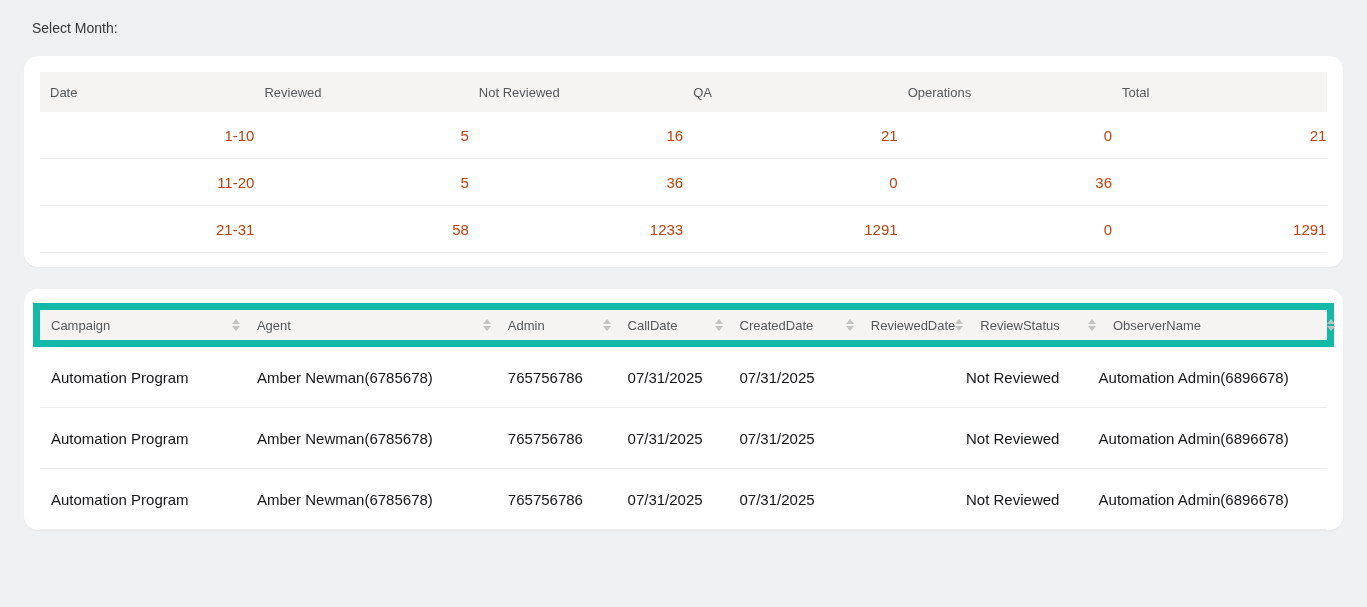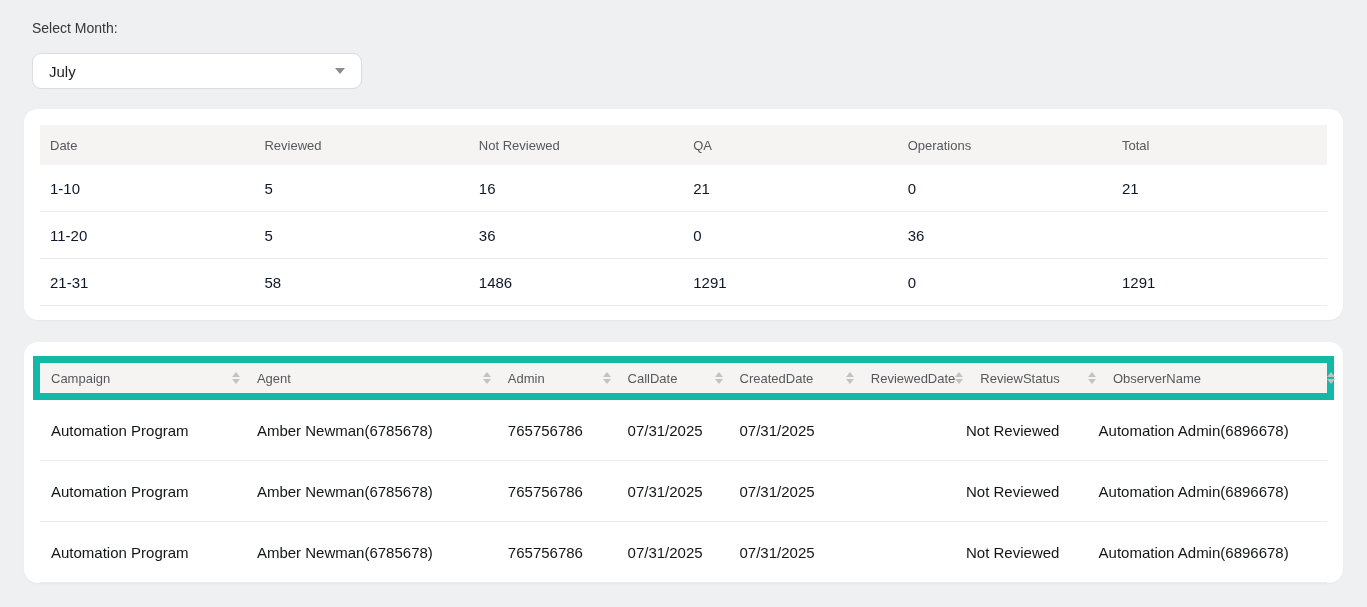--- a/index.html
+++ b/index.html
@@ -63,23 +63,23 @@
   .tbl-head .cell {
     font-size: 13px; color: #55585c;
     padding-left: 10px;
   }
   .tbl-row {
     display: flex; align-items: center;
     height: 47px;
     border-bottom: 1px solid #ececec;
   }
   .tbl-row .cell {
-    font-size: 15px; color: #0f172a;
+    font-size: 15px; color: #c2410c;
     padding-left: 10px;
-    white-space: nowrap; overflow: hidden;
+    white-space: nowrap; overflow: hidden; text-align: right;
   }
 
   
   .sum-c { flex: 0 0 16.66%; }
 
   
   .detail-card { margin-top: 22px; padding: 14px 16px 0 16px; min-height: 200px; }
   .detail-head {
     display: flex; 
     background: #f5f4f2;
@@ -130,24 +130,20 @@
   .dc-observername { flex: 0 0 18.6%; }
 </style>
 </head>
 <body>
 
 <div class="page">
 
 
   <div class="filter-section">
     <span class="filter-label">Select Month:</span>
-    <div class="month-select">
-      <span class="value">July</span>
-      <span class="caret-down"></span>
-    </div>
   </div>
 
   <div class="card tbl-card">
     <div class="tbl-head">
       <div class="cell sum-c">Date</div>
       <div class="cell sum-c">Reviewed</div>
       <div class="cell sum-c">Not Reviewed</div>
       <div class="cell sum-c">QA</div>
       <div class="cell sum-c">Operations</div>
       <div class="cell sum-c">Total</div>
@@ -163,21 +159,21 @@
     <div class="tbl-row">
       <div class="cell sum-c">11-20</div>
       <div class="cell sum-c">5</div>
       <div class="cell sum-c">36</div>
       <div class="cell sum-c">0</div>
       <div class="cell sum-c">36</div>
     </div>
     <div class="tbl-row">
       <div class="cell sum-c">21-31</div>
       <div class="cell sum-c">58</div>
-      <div class="cell sum-c">1486</div>
+      <div class="cell sum-c">1233</div>
       <div class="cell sum-c">1291</div>
       <div class="cell sum-c">0</div>
       <div class="cell sum-c">1291</div>
     </div>
   </div>
 
   <div class="card tbl-card detail-card">
     <div class="detail-head">
       <div class="hcell dc-campaign">
         <span>Campaign</span>

